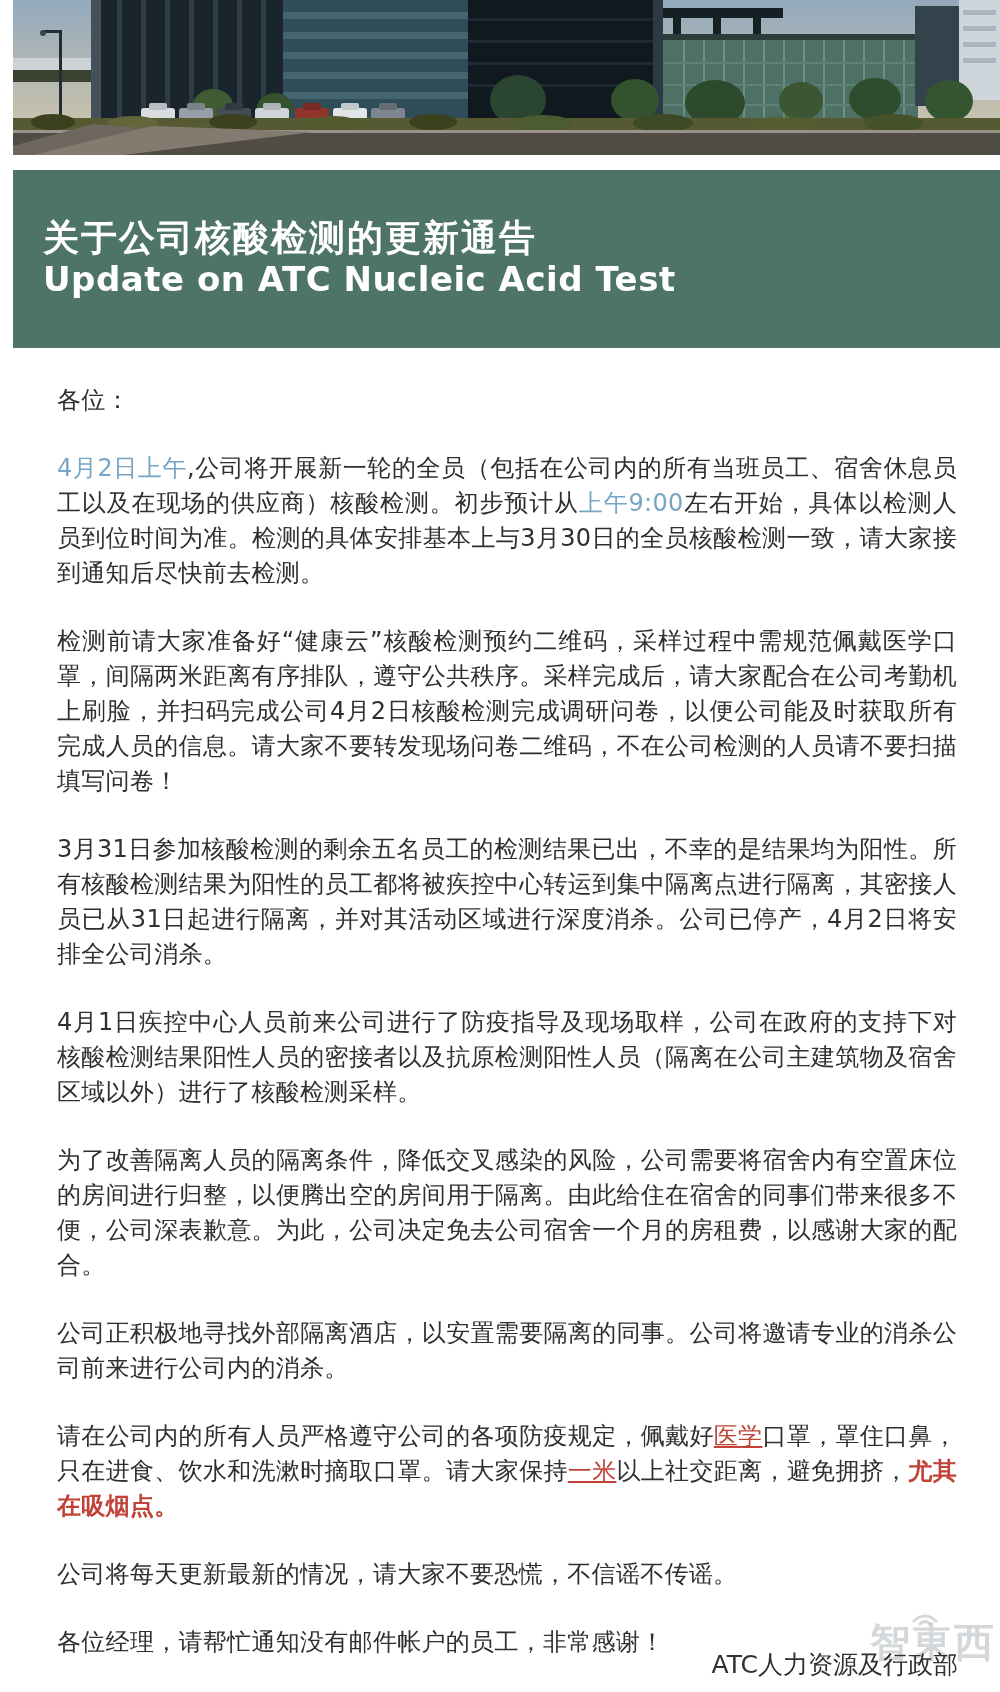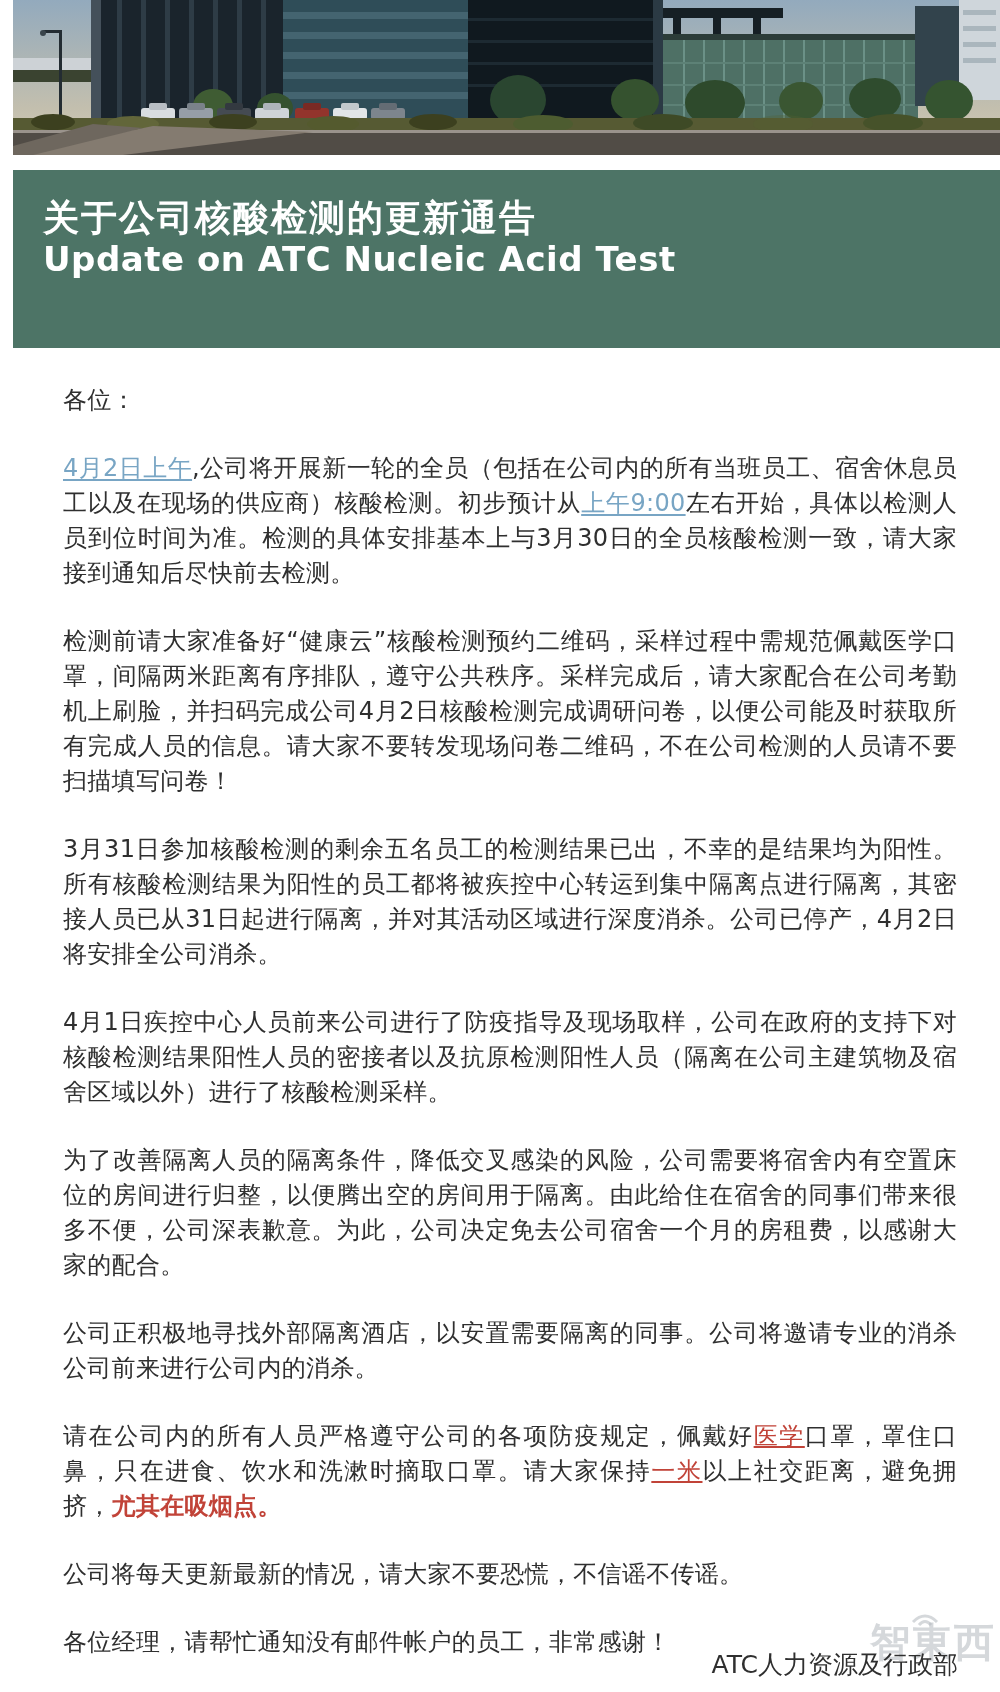--- a/index.html
+++ b/index.html
@@ -6,31 +6,31 @@
   body{font-family:"DejaVu Sans","Liberation Sans",sans-serif;}
   .page{position:relative;width:1000px;height:1692px;background:#ffffff;overflow:hidden;}
 
   
   .photo{position:absolute;left:13px;top:0;width:987px;height:155px;overflow:hidden;}
   .photo svg{display:block;}
 
   
   .banner{position:absolute;left:13px;top:170px;width:987px;height:178px;
           background:var(--banner,#4d7466);color:#fff;box-sizing:border-box;
-          padding:26px 20px 0 30px;}
+          padding:46px 20px 0 30px;}
   .title-zh{font-size:36px;font-weight:bold;letter-spacing:2px;line-height:1.2;}
   .title-en{font-size:34px;font-weight:bold;letter-spacing:0.5px;}
 
   
   .body-text{position:absolute;left:45px;top:383px;width:912px;
              font-size:24px;line-height:35px;color:var(--text,#2f2f2f);
              text-align:justify;letter-spacing:0.3px;}
-  .body-text p{margin:0 0 33px 18px;}
+  .body-text p{margin:0 0 33px 12px;}
   .seg-n{color:inherit;}
-  a.seg-link{color:var(--link,#78a5c4);text-decoration:underline;text-underline-offset:3px;cursor:pointer;}
+  a.seg-link{color:var(--link,#78a5c4);text-underline-offset:3px;cursor:pointer;}
   .seg-red{color:var(--red,#c14338);text-decoration:underline;}
   .seg-redbold{color:var(--red,#c14338);font-weight:bold;}
 
   
   .signature{position:absolute;top:1648px;right:42px;font-size:25px;color:#2f2f2f;}
 
   
   .watermark{position:absolute;left:858px;top:1606px;width:150px;text-align:center;
              color:rgba(178,184,189,0.55);pointer-events:none;}
   .watermark .wm-arcs{display:block;margin:0 auto -4px auto;}

